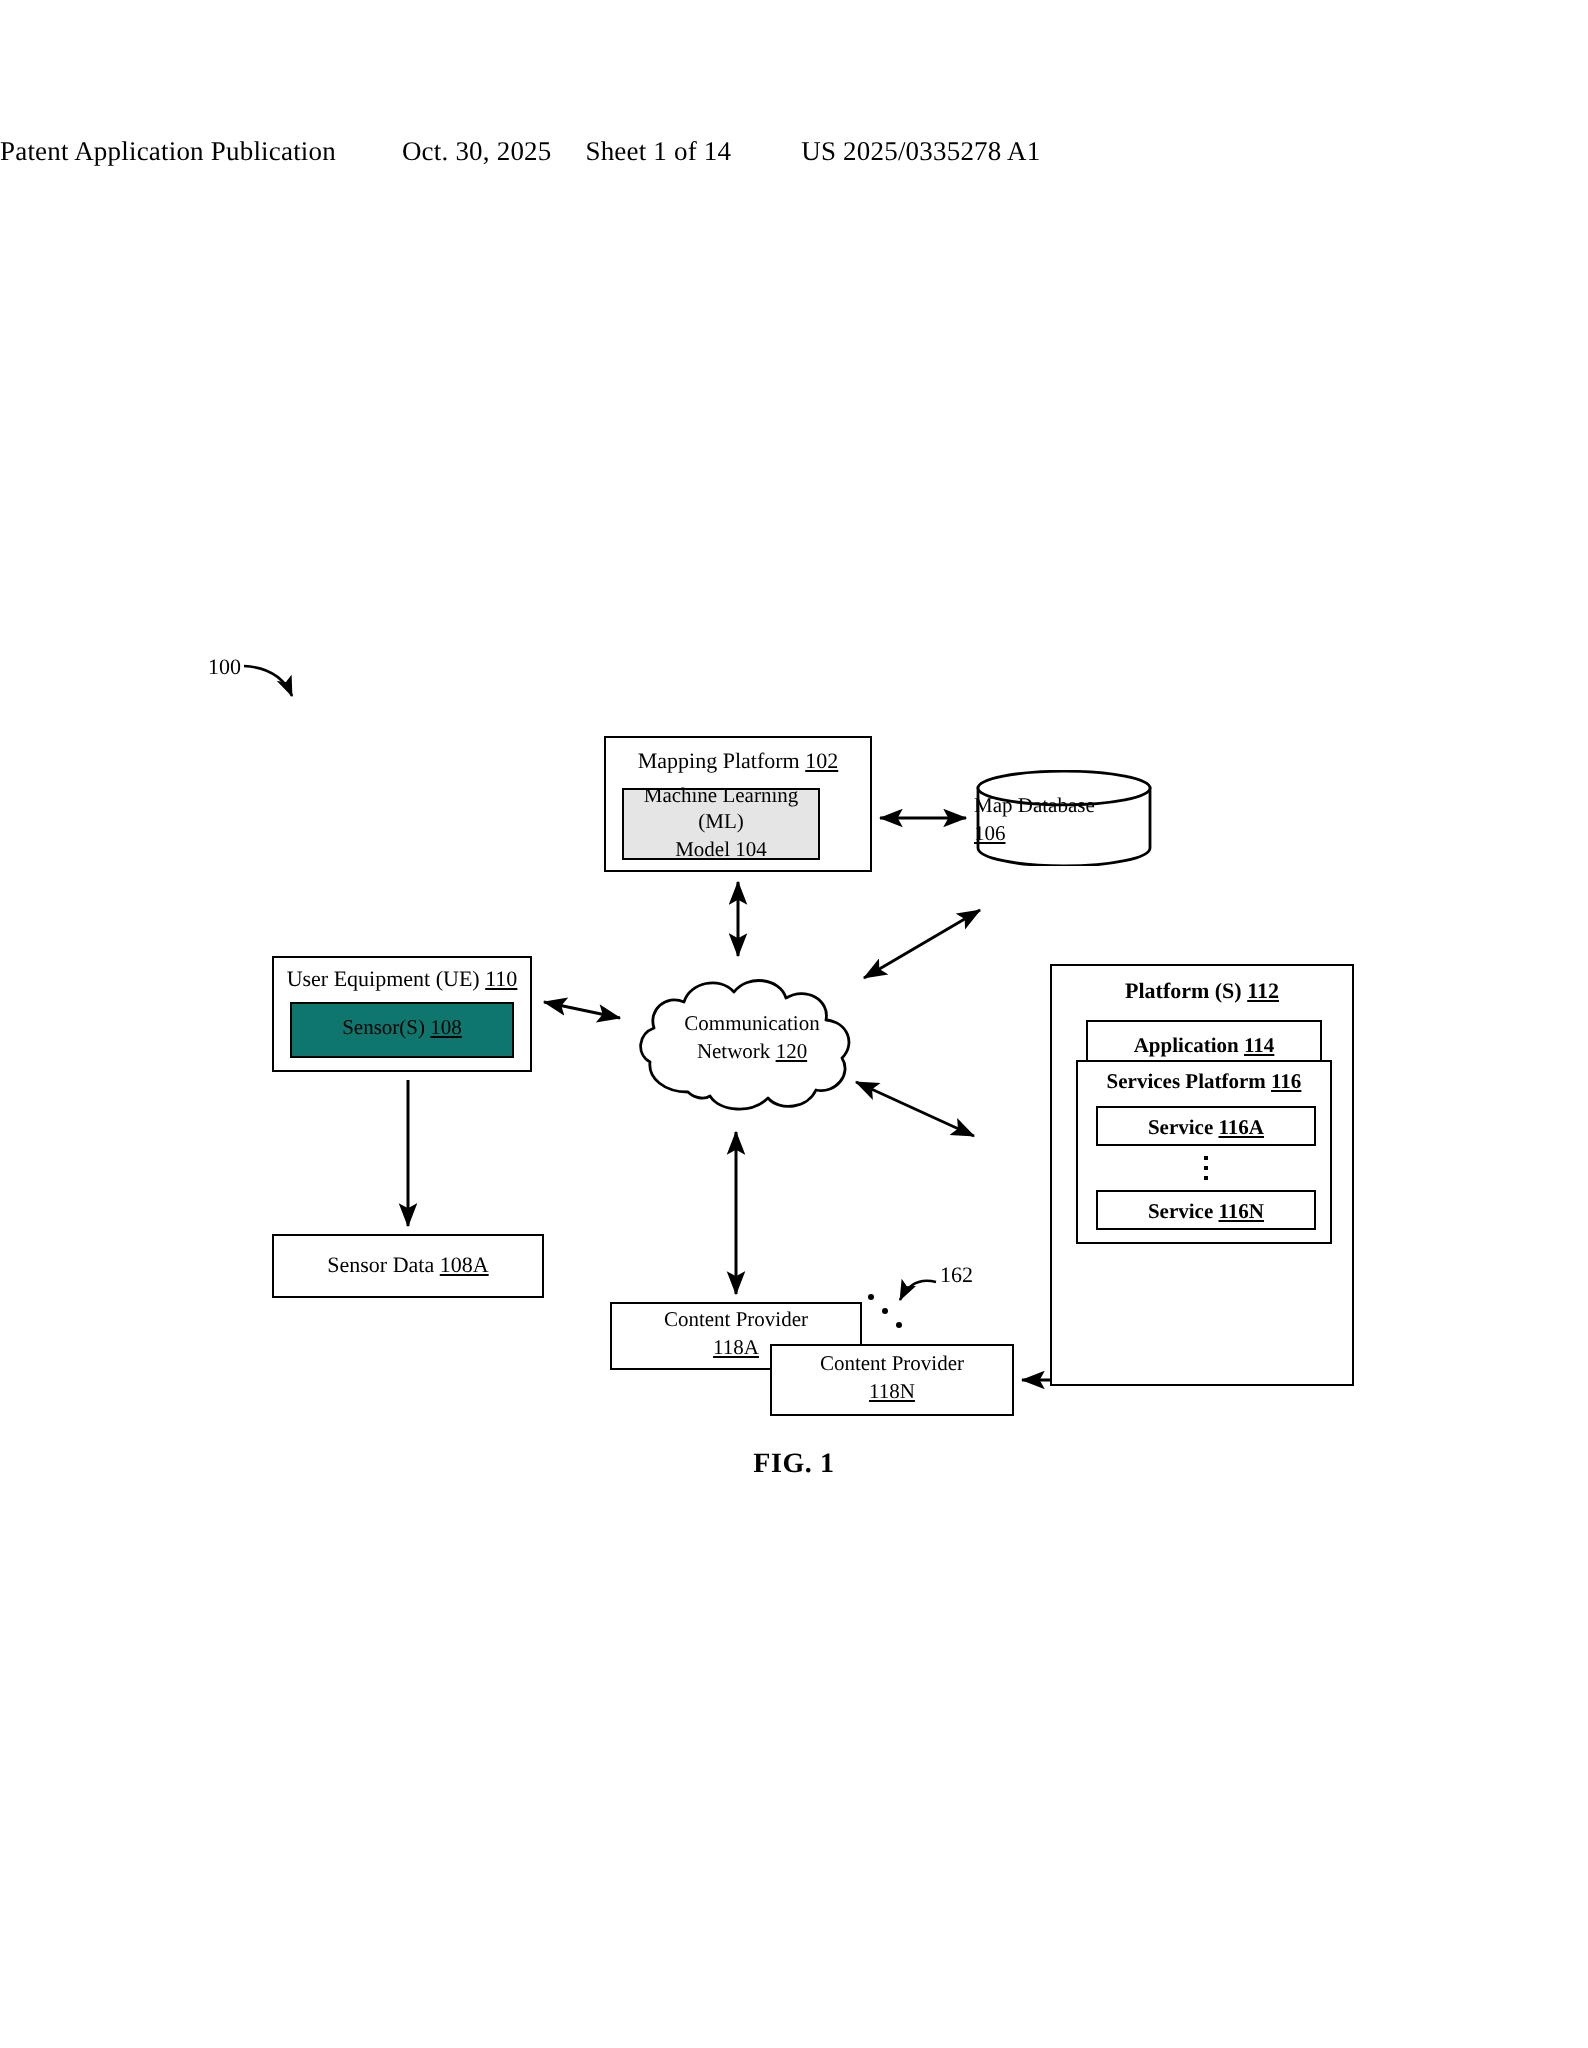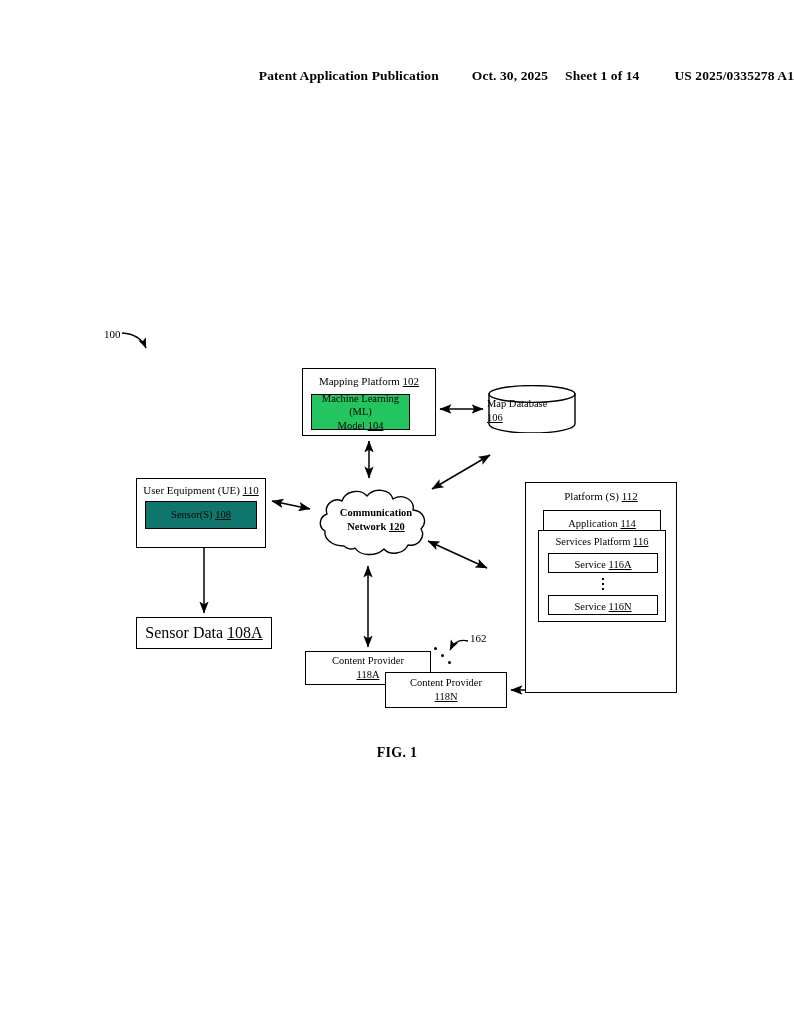--- a/index.html
+++ b/index.html
@@ -15,22 +15,22 @@
     color: #000000;
     overflow: hidden;
   }
 
   
   #pub-header {
     position: absolute;
     top: 68px;
     left: 0;
     width: 794px;
-    text-align: right;
-    font-weight: bold;
+    text-align: left;
+    font-weight: normal;
     font-size: 13.5px;
     letter-spacing: 0.1px;
     white-space: nowrap;
   }
   #pub-header span { display: inline-block; vertical-align: baseline; }
   .hdr-gap-a { width: 26px; }
   .hdr-gap-b { width: 10px; }
   .hdr-gap-c { width: 28px; }
 
   
@@ -70,78 +70,79 @@
   
   #mapping-platform {
     left: 302px; top: 368px; width: 134px; height: 68px;
     justify-content: flex-start;
     padding-top: 5px;
   }
   #ml-model {
     position: absolute;
     left: 8px; top: 25px; width: 99px; height: 36px;
     border: 1.3px solid #000;
-    background: #22c55e;
+    background: #e5e5e5;
     display: flex; align-items: center; justify-content: center;
     text-align: center;
     font-size: 10.5px; line-height: 1.3;
     box-sizing: border-box;
   }
 
   #map-database {
     position: absolute;
     left: 487px; top: 385px; width: 90px; height: 48px;
   }
   #map-database .cyl-label {
     position: absolute;
     left: 0; top: 12px; width: 90px;
     text-align: left;
     font-size: 10.5px;
     line-height: 1.3;
     z-index: 2;
   }
 
   #user-equipment {
-    left: 136px; top: 478px; width: 130px; height: 70px;
+    left: 136px; top: 478px; width: 130px; height: 58px;
     justify-content: flex-start;
     padding-top: 4px;
   }
   #sensors {
     position: absolute;
     left: 8px; top: 22px; width: 112px; height: 28px;
     border: 1.3px solid #000; background: #0f766e;
     display: flex; align-items: center; justify-content: center;
     font-size: 10.5px;
     box-sizing: border-box;
   }
 
   #sensor-data {
     left: 136px; top: 617px; width: 136px; height: 32px;
-    font-size: 16px;
+    font-size: 11px;
   }
 
   
   #comm-network {
     position: absolute;
-    left: 314px; top: 482px; width: 124px; height: 80px; font-weight: bold;
+    left: 314px; top: 482px; width: 124px; height: 80px;
   }
   #comm-network .cloud-label {
     position: absolute;
     left: 0; top: 24px; width: 124px;
     text-align: center;
     font-size: 10.5px;
     line-height: 1.35;
     z-index: 2;
   }
 
   
   #platform-s {
     left: 525px; top: 482px; width: 152px; height: 211px;
     justify-content: flex-start;
     padding-top: 6px;
+    font-weight: bold;
   }
   #application {
     position: absolute;
     left: 17px; top: 27px; width: 118px; height: 28px;
     border: 1.3px solid #000; background: #fff;
     display: flex; align-items: center; justify-content: center;
     font-size: 10.5px;
     box-sizing: border-box;
   }
   #services-platform {
@@ -216,21 +217,20 @@
   #callout-118 { left: 470px; top: 632px; }
 
   
   #fig-caption {
     position: absolute;
     left: 0; top: 725px; width: 794px;
     text-align: center;
     font-weight: bold;
     font-size: 14px;
     letter-spacing: 0.3px;
-    margin-top: 20px;
   }
 </style>
 </head>
 <body>
 
 <div id="pub-header">
   <span>Patent Application Publication</span>
   <span class="hdr-gap-a"></span>
   <span>Oct. 30, 2025</span>
   <span class="hdr-gap-b"></span>

